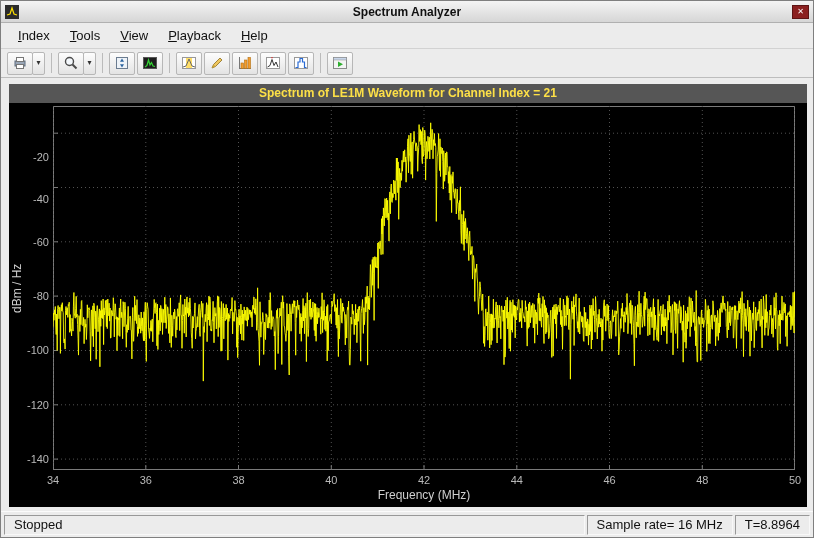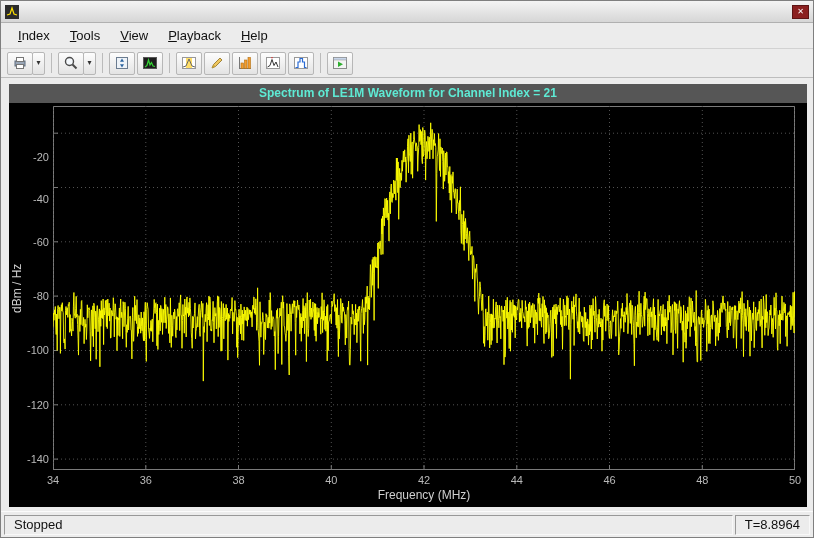--- a/index.html
+++ b/index.html
@@ -50,21 +50,21 @@
   .dd{font-size:8px;color:#333;line-height:1;}
   .icon{width:16px;height:16px;display:inline-flex;}
   .sep{width:1px;height:20px;background:#bbb;margin:0 4px;}
   
   .plot{
     position:absolute;left:8px;top:83px;width:798px;height:423px;
     background:#000;
   }
   .plot-title{
     height:19px;line-height:19px;text-align:center;
-    background:#565656;color:#5eead4;font-size:12px;font-weight:bold;
+    background:#565656;color:#fde047;font-size:12px;font-weight:bold;
   }
   .axes{position:absolute;left:44px;top:22px;}
   .ylabel{
     position:absolute;left:0;top:22px;width:16px;height:364px;
     display:flex;align-items:center;justify-content:center;
     writing-mode:vertical-rl;transform:rotate(180deg);
     color:#cfcfcf;font-size:12px;
   }
   .xlabel{
     position:absolute;left:44px;top:404px;width:742px;text-align:center;
@@ -96,20 +96,21 @@
 
 <div class="window">
 
   <div class="titlebar">
     <span class="app-icon">
       <svg width="14" height="14" viewBox="0 0 14 14">
           <rect width="14" height="14" fill="#2b2b2b"></rect>
           <polyline points="2,10 5,9 7,3 9,9 12,10" fill="none" stroke="#ffe100" stroke-width="1.2"></polyline>
         </svg>
     </span>
+    <span class="title-text">Spectrum Analyzer</span>
     <button class="close-btn">
         <span>✕</span>
       </button>
   </div>
 
   <div class="menubar">
     <span class="menu-item">Index</span>
     <span class="menu-item">Tools</span>
     <span class="menu-item">View</span>
     <span class="menu-item">Playback</span>
@@ -274,16 +275,17 @@
       <span class="xtick" style="left: 307.25px;">40</span>
       <span class="xtick" style="left: 400px;">42</span>
       <span class="xtick" style="left: 492.75px;">44</span>
       <span class="xtick" style="left: 585.5px;">46</span>
       <span class="xtick" style="left: 678.25px;">48</span>
       <span class="xtick" style="left: 771px;">50</span>
     </div>
 
   <div class="statusbar">
     <div class="status-cell status-left">Stopped</div>
+    <div class="status-cell">Sample rate= 16 MHz</div>
     <div class="status-cell">T=8.8964</div>
   </div>
 
 </div>
 
 </body></html>

